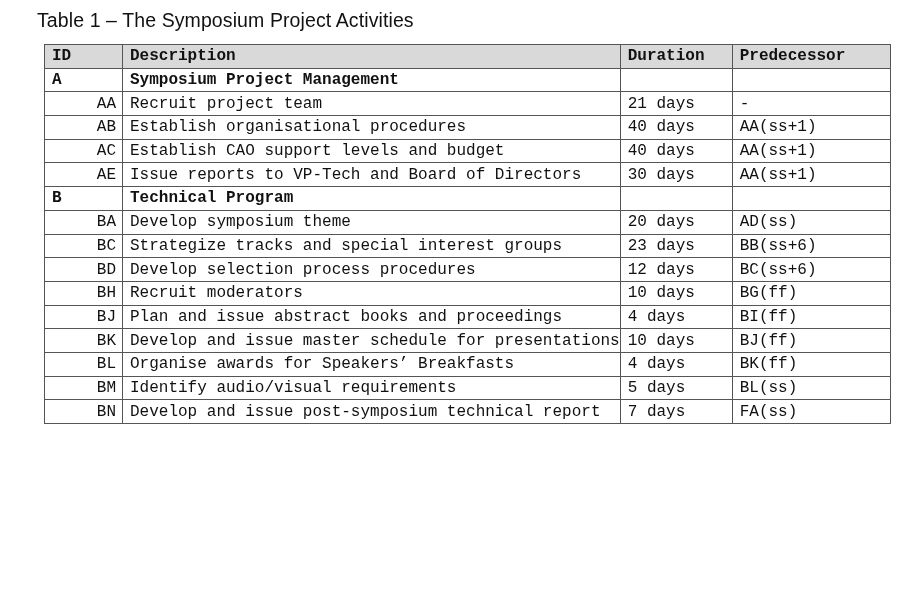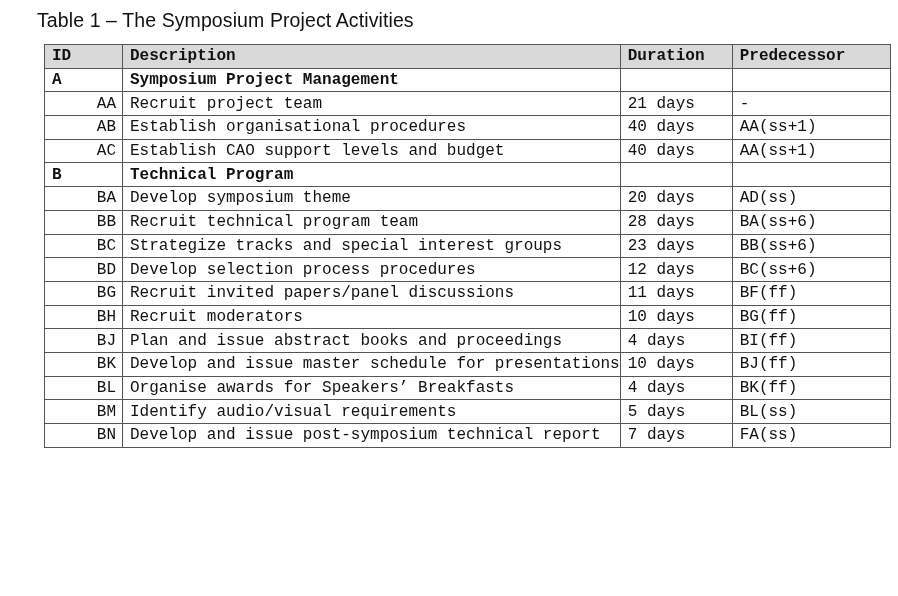--- a/index.html
+++ b/index.html
@@ -57,55 +57,49 @@
         <td>Establish organisational procedures</td>
         <td>40 days</td>
         <td>AA(ss+1)</td>
       </tr>
       <tr>
         <td class="id-sub">AC</td>
         <td>Establish CAO support levels and budget</td>
         <td>40 days</td>
         <td>AA(ss+1)</td>
       </tr>
+      <tr>
+        <td class="id-sub">AE</td>
+        <td>Issue reports to VP-Tech and Board of Directors</td>
+        <td>30 days</td>
+        <td>AA(ss+1)</td>
+      </tr>
       <tr class="group">
         <td>B</td>
         <td>Technical Program</td>
         <td></td>
         <td></td>
       </tr>
       <tr>
         <td class="id-sub">BA</td>
         <td>Develop symposium theme</td>
         <td>20 days</td>
         <td>AD(ss)</td>
       </tr>
       <tr>
-        <td class="id-sub">BB</td>
-        <td>Recruit technical program team</td>
-        <td>28 days</td>
-        <td>BA(ss+6)</td>
-      </tr>
-      <tr>
         <td class="id-sub">BC</td>
         <td>Strategize tracks and special interest groups</td>
         <td>23 days</td>
         <td>BB(ss+6)</td>
       </tr>
       <tr>
         <td class="id-sub">BD</td>
         <td>Develop selection process procedures</td>
         <td>12 days</td>
         <td>BC(ss+6)</td>
-      </tr>
-      <tr>
-        <td class="id-sub">BG</td>
-        <td>Recruit invited papers/panel discussions</td>
-        <td>11 days</td>
-        <td>BF(ff)</td>
       </tr>
       <tr>
         <td class="id-sub">BH</td>
         <td>Recruit moderators</td>
         <td>10 days</td>
         <td>BG(ff)</td>
       </tr>
       <tr>
         <td class="id-sub">BJ</td>
         <td>Plan and issue abstract books and proceedings</td>

